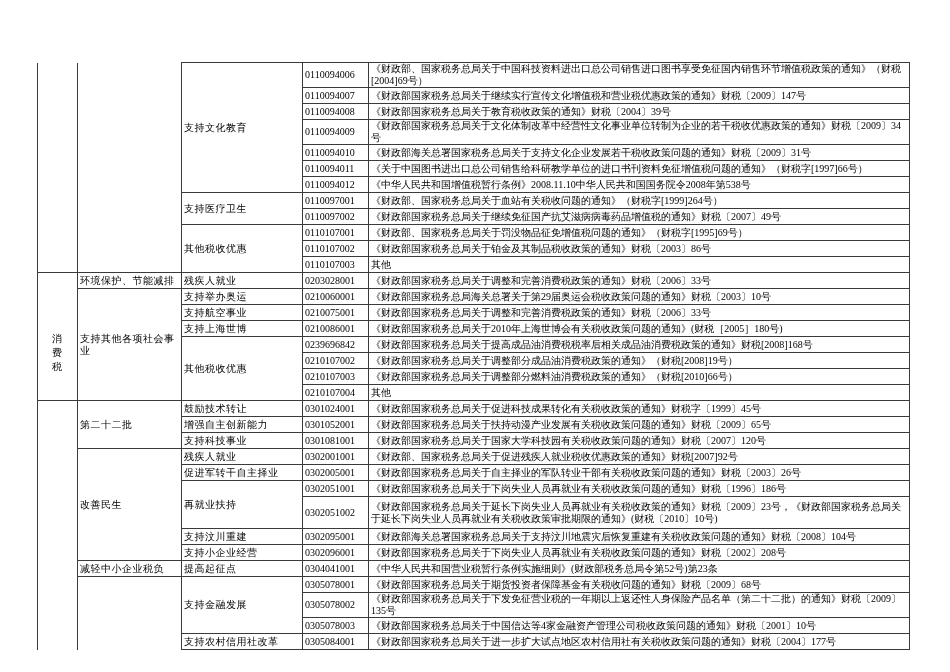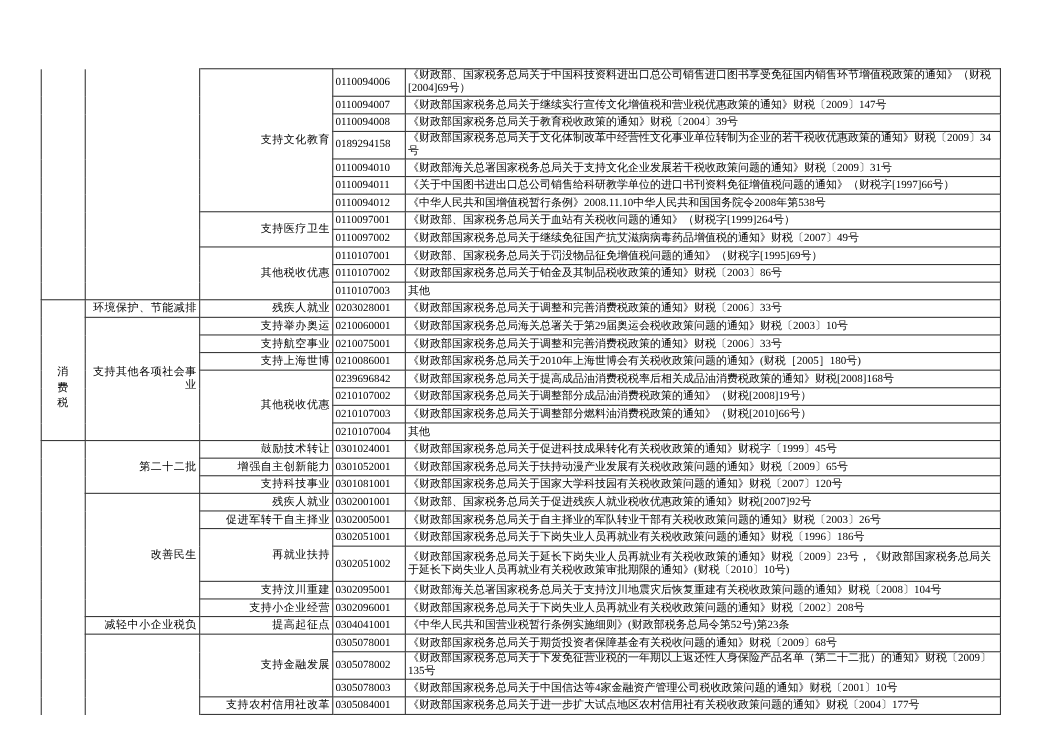--- a/index.html
+++ b/index.html
@@ -13,22 +13,22 @@
     border-collapse:collapse; table-layout:fixed;
   }
   table.policy td {
     border:1px solid #3a3a3a; padding:0 2px;
     font-size:10px; line-height:12px; vertical-align:middle;
     overflow:hidden; white-space:normal;
   }
   table.policy tr { height:16px; }
   table.policy tr.tall { height:32px; }
   td.c-tax  { text-align:center; }
-  td.c-cat  { text-align:right; letter-spacing:0.5px;font-family:Liberation Serif, serif; }
-  td.c-sub  { text-align:right; letter-spacing:0.5px; }
+  td.c-cat  { text-align:left; letter-spacing:0.5px;font-family:Liberation Serif, serif; }
+  td.c-sub  { text-align:left; letter-spacing:0.5px; }
   td.c-code { text-align:left; font-size:10px; }
   td.c-desc { text-align:left; padding:0 4px; line-height:13px;font-family:Liberation Serif, serif; }
   .no-top    { border-top:none !important; }
   .no-bottom { border-bottom:none !important; }
   
   .vstack {
     display:inline-block; width:1.1em; word-break:break-all;
     line-height:14px; text-align:left;margin-top:32px;
   }
 </style>
@@ -54,21 +54,21 @@
         </tr>
         <tr>
           <td class="c-code">0110094007</td>
           <td class="c-desc">《财政部国家税务总局关于继续实行宣传文化增值税和营业税优惠政策的通知》财税〔2009〕147号</td>
         </tr>
         <tr>
           <td class="c-code">0110094008</td>
           <td class="c-desc">《财政部国家税务总局关于教育税收政策的通知》财税〔2004〕39号</td>
         </tr>
         <tr>
-          <td class="c-code">0189294158</td>
+          <td class="c-code">0110094009</td>
           <td class="c-desc">《财政部国家税务总局关于文化体制改革中经营性文化事业单位转制为企业的若干税收优惠政策的通知》财税〔2009〕34号</td>
         </tr>
         <tr>
           <td class="c-code">0110094010</td>
           <td class="c-desc">《财政部海关总署国家税务总局关于支持文化企业发展若干税收政策问题的通知》财税〔2009〕31号</td>
         </tr>
         <tr>
           <td class="c-code">0110094011</td>
           <td class="c-desc">《关于中国图书进出口总公司销售给科研教学单位的进口书刊资料免征增值税问题的通知》（财税字[1997]66号）</td>
         </tr>

